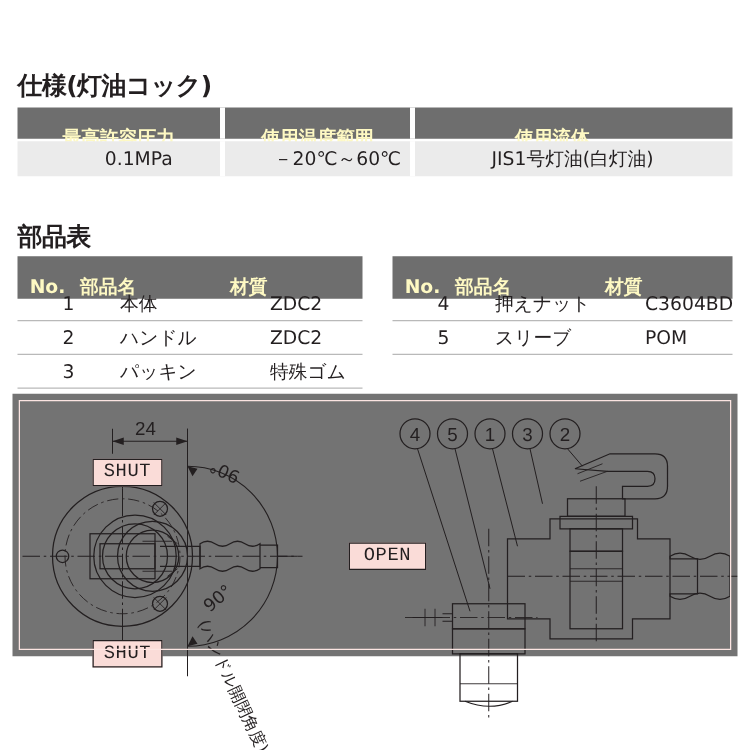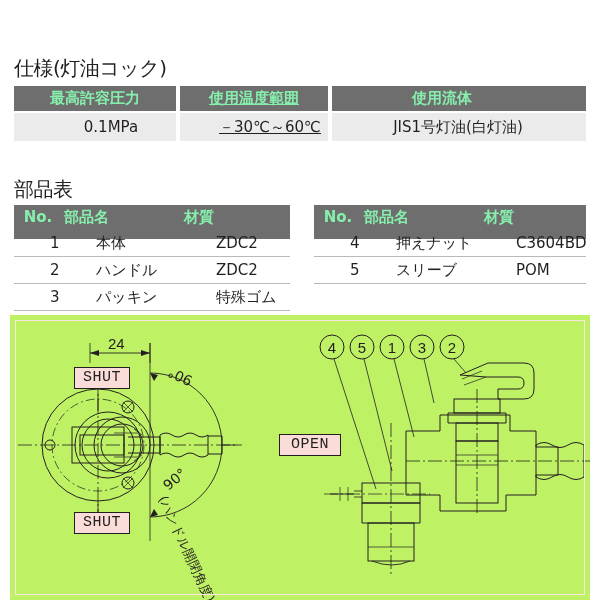--- a/index.html
+++ b/index.html
@@ -8,43 +8,43 @@
     background: #ffffff;
     font-family: "DejaVu Sans", "Liberation Sans", sans-serif;
     overflow: hidden;
   }
   .page { position: relative; width: 600px; height: 600px; }
 
   
   .sec-title {
     position: absolute;
     font-size: 20px;
-    font-weight: normal;
+    font-weight: bold;
     color: #231f20;
     letter-spacing: -0.5px;
     white-space: nowrap;
   }
   #spec-title { left: 14px; top: 55px; }
   #parts-title { left: 14px; top: 176px; }
 
   
   .thead {
     position: absolute;
     background: #6e6e6e;
     color: #ffffff;
     height: 25px;
   }
   .thead .th {
     position: absolute;
-    top: 0; height: 25px;
+    top: 12px; height: 25px;
     line-height: 25px;
     font-size: 15px;
     font-weight: bold;
     white-space: nowrap;
-    color: #86efac;
+    color: #fef9c3;
   }
   .trow {
     position: absolute;
     height: 28px;
   }
   .cell {
     position: absolute;
     top: 0; height: 28px;
     line-height: 28px;
     font-size: 15px;
@@ -63,21 +63,21 @@
   #spec-row {
     left: 14px; top: 113px; width: 572px; height: 28px;
     background: #ebebeb;
   }
   .sep-row {
     position: absolute;
     top: 0; width: 4px; height: 28px;
     background: #ffffff;
   }
   .spec-c0 { left: 0;   width: 162px; text-align: center; }
-  .spec-c1 { left: 166px; width: 148px; text-align: center; text-decoration: underline; }
+  .spec-c1 { left: 166px; width: 148px; text-align: center; }
   .spec-c2 { left: 318px; width: 220px; text-align: center; }
 
   
   .parts-head { height: 34px; background: #6e6e6e; }
   #parts-head-l { position: absolute; left: 14px; top: 205px; width: 276px; }
   #parts-head-r { position: absolute; left: 314px; top: 205px; width: 272px; }
   .pt-no    { left: 4px;   width: 40px; text-align: center; }
   .pt-name  { left: 50px;  width: 116px; text-align: left; }
   .pt-mat   { left: 170px; width: 110px; text-align: left; }
 
@@ -87,22 +87,22 @@
     position: absolute;
     left: 0; bottom: 0;
     height: 1px;
     background: #b9b9b9;
   }
 
   
   #drawing-panel {
     position: absolute;
     left: 10px; top: 315px;
-    width: 580px; height: 285px;
-    background: #bef264;
+    width: 580px; height: 210px;
+    background: #737373;
   }
   #drawing-panel::after {
     content: "";
     position: absolute;
     left: 5px; top: 5px; right: 5px; bottom: 5px;
     border: 1px solid #fce5e2;
     pointer-events: none;
   }
   .draw-svg { position: absolute; left: 0; top: 0; }
 
@@ -146,21 +146,21 @@
     <div class="th spec-c0">最高許容圧力</div>
     <div class="sep" style="left:162px;"></div>
     <div class="th spec-c1">使用温度範囲</div>
     <div class="sep" style="left:314px;"></div>
     <div class="th spec-c2">使用流体</div>
   </div>
 
   <div class="trow" id="spec-row">
     <div class="cell spec-c0">0.1MPa</div>
     <div class="sep-row" style="left:162px;"></div>
-    <div class="cell spec-c1">－30℃～60℃</div>
+    <div class="cell spec-c1">－20℃～60℃</div>
     <div class="sep-row" style="left:314px;"></div>
     <div class="cell spec-c2">JIS1号灯油(白灯油)</div>
   </div>
 
   <div class="sec-title" id="parts-title">部品表</div>
 
   <div class="thead parts-head" id="parts-head-l">
     <div class="th pt-no">No.</div>
     <div class="th pt-name">部品名</div>
     <div class="th pt-mat">材質</div>

